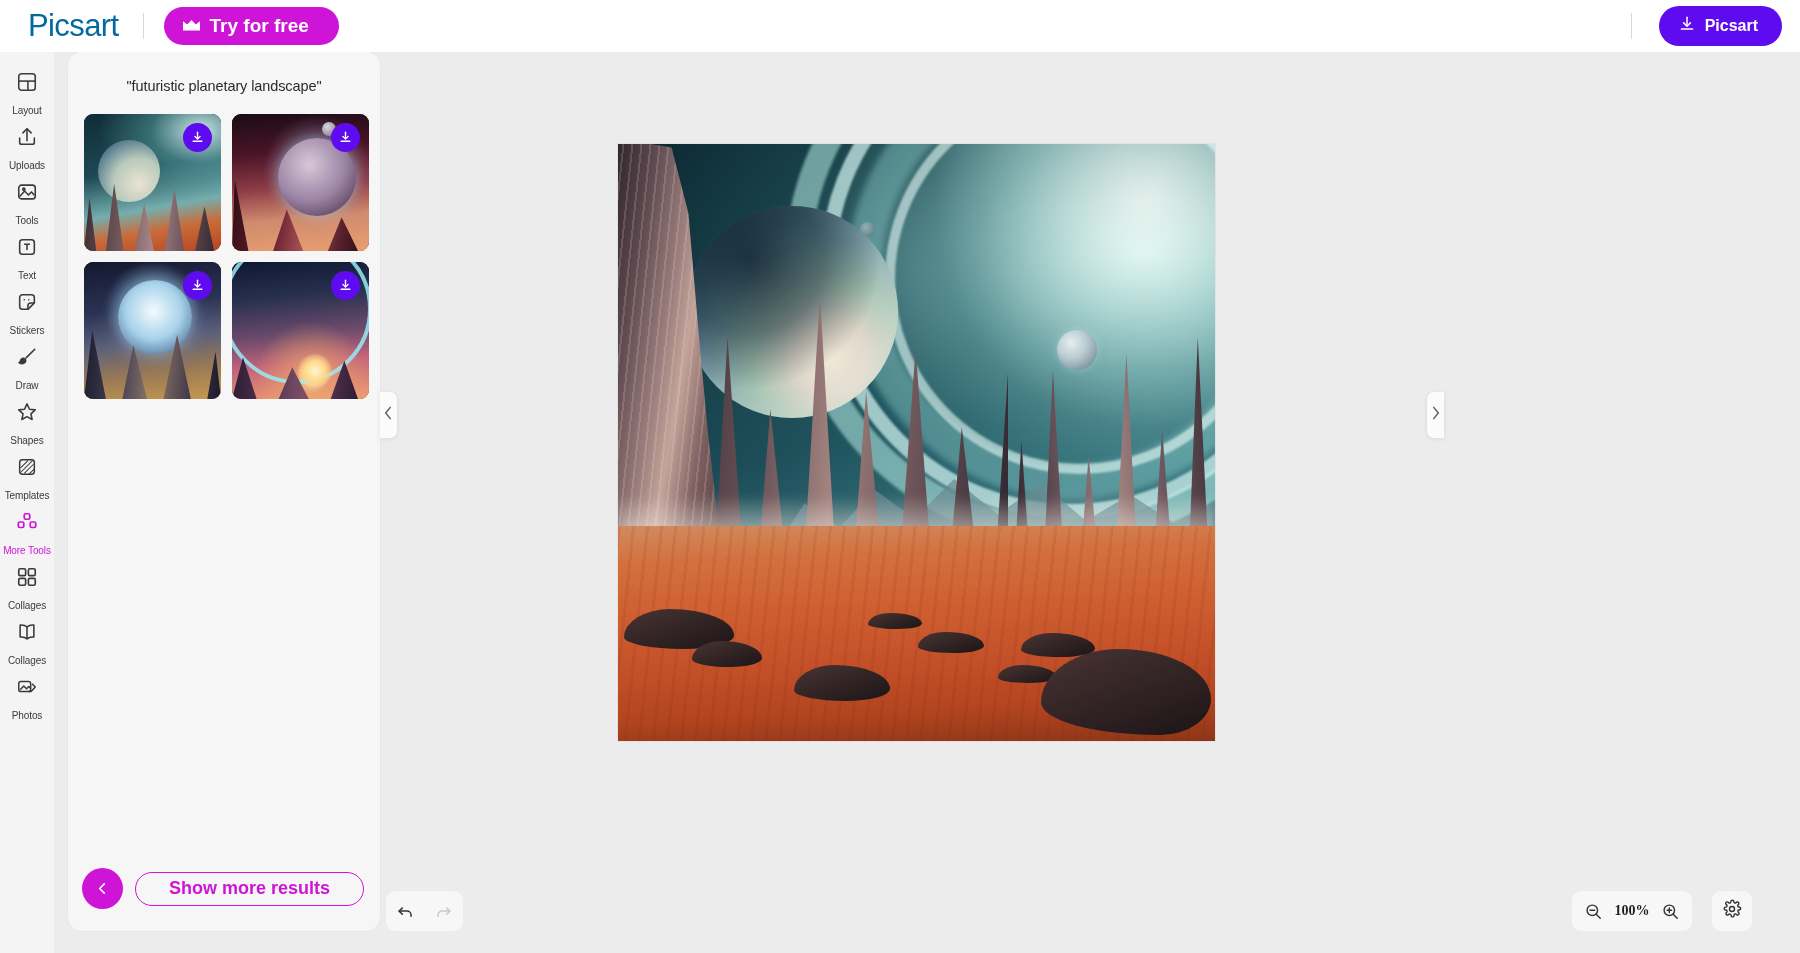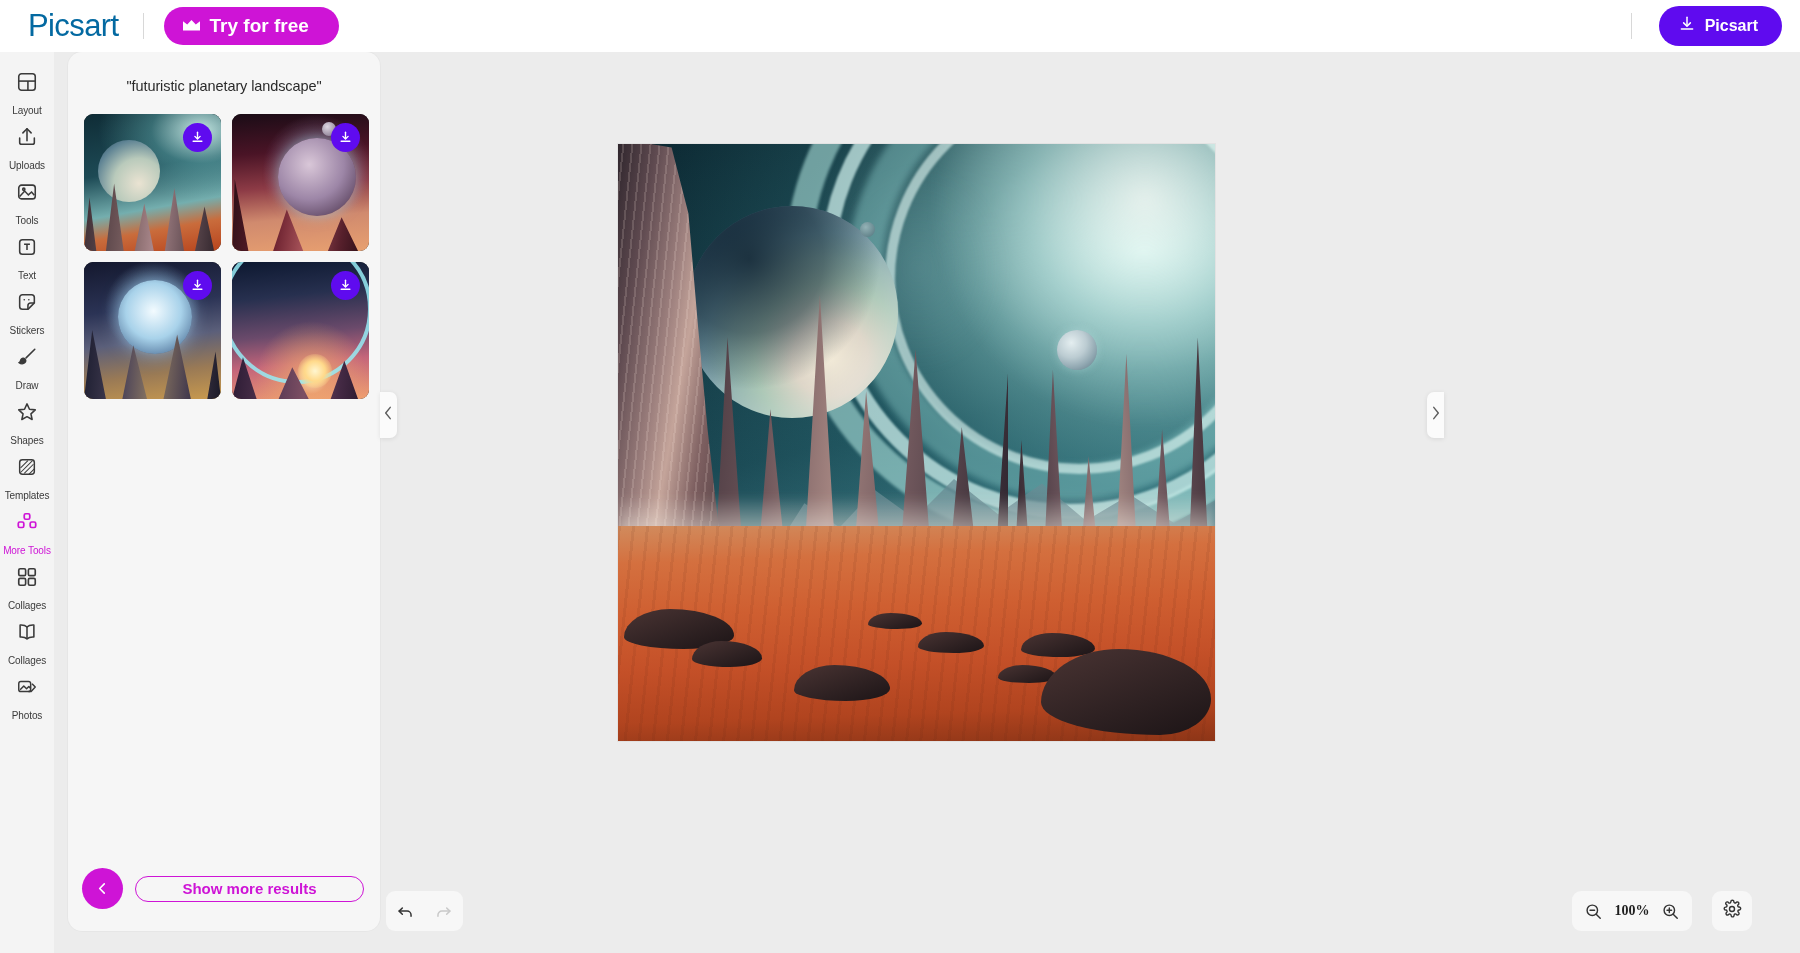--- a/index.html
+++ b/index.html
@@ -82,23 +82,23 @@
   .panel-foot {
     position: absolute; bottom: 22px; left: 0; width: 312px;
     display: flex; align-items: center; gap: 12px; padding-left: 14px;
   }
   .back-circle {
     width: 41px; height: 41px; border-radius: 50%; background: #CE14D6;
     border: none; cursor: pointer; display:flex; align-items:center; justify-content:center;
     flex: 0 0 auto;
   }
   .more-results {
-    flex: 1; margin-right: 16px; height: 26px; border-radius: 21px;
+    flex: 1; margin-right: 16px; height: 34px; border-radius: 21px;
     background: transparent; border: 1.5px solid #CE14D6; color: #CE14D6;
-    font-size: 15px; font-weight: 700; cursor: pointer;
+    font-size: 18px; font-weight: 700; cursor: pointer;
     font-family: "Liberation Sans", sans-serif;
   }
 
   
   .handle {
     position: absolute; width: 17px; height: 46px; background: #fbfbfb;
     display: flex; align-items: center; justify-content: center; cursor: pointer;
     z-index: 26; box-shadow: 0 1px 5px rgba(0,0,0,0.09);
   }
   .handle.left { left: 380px; top: 392px; border-radius: 0 7px 7px 0; }

